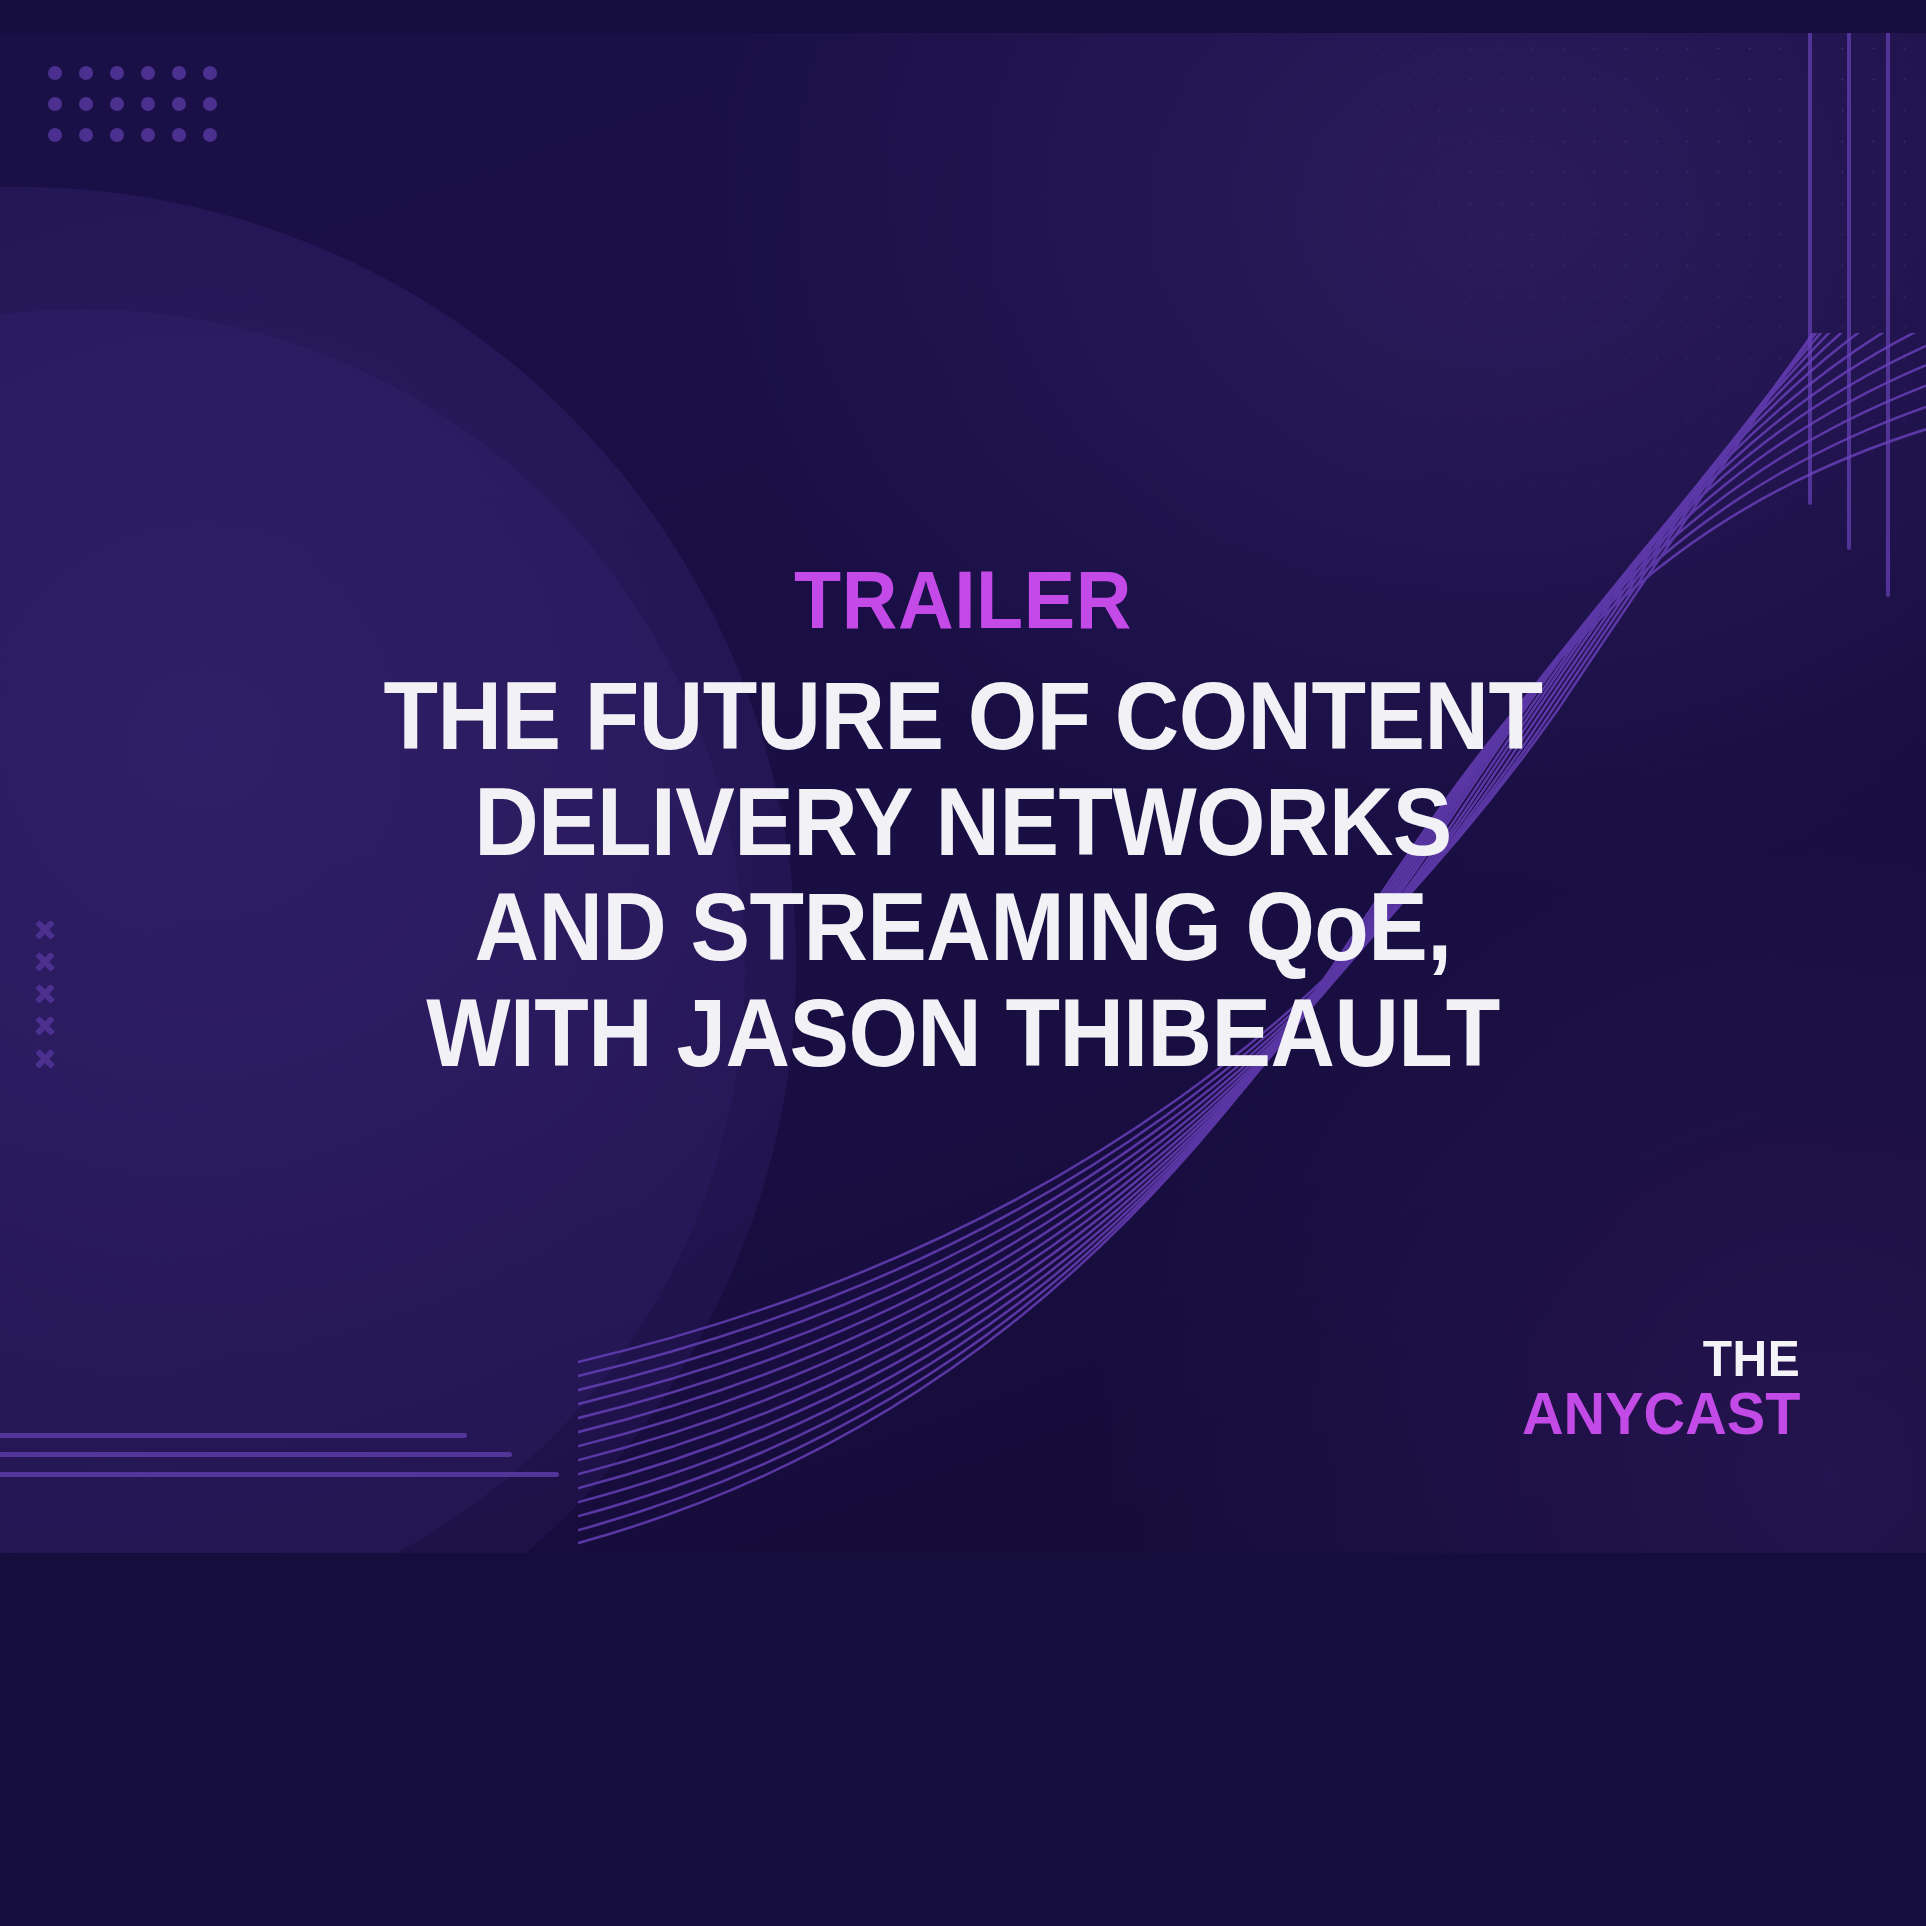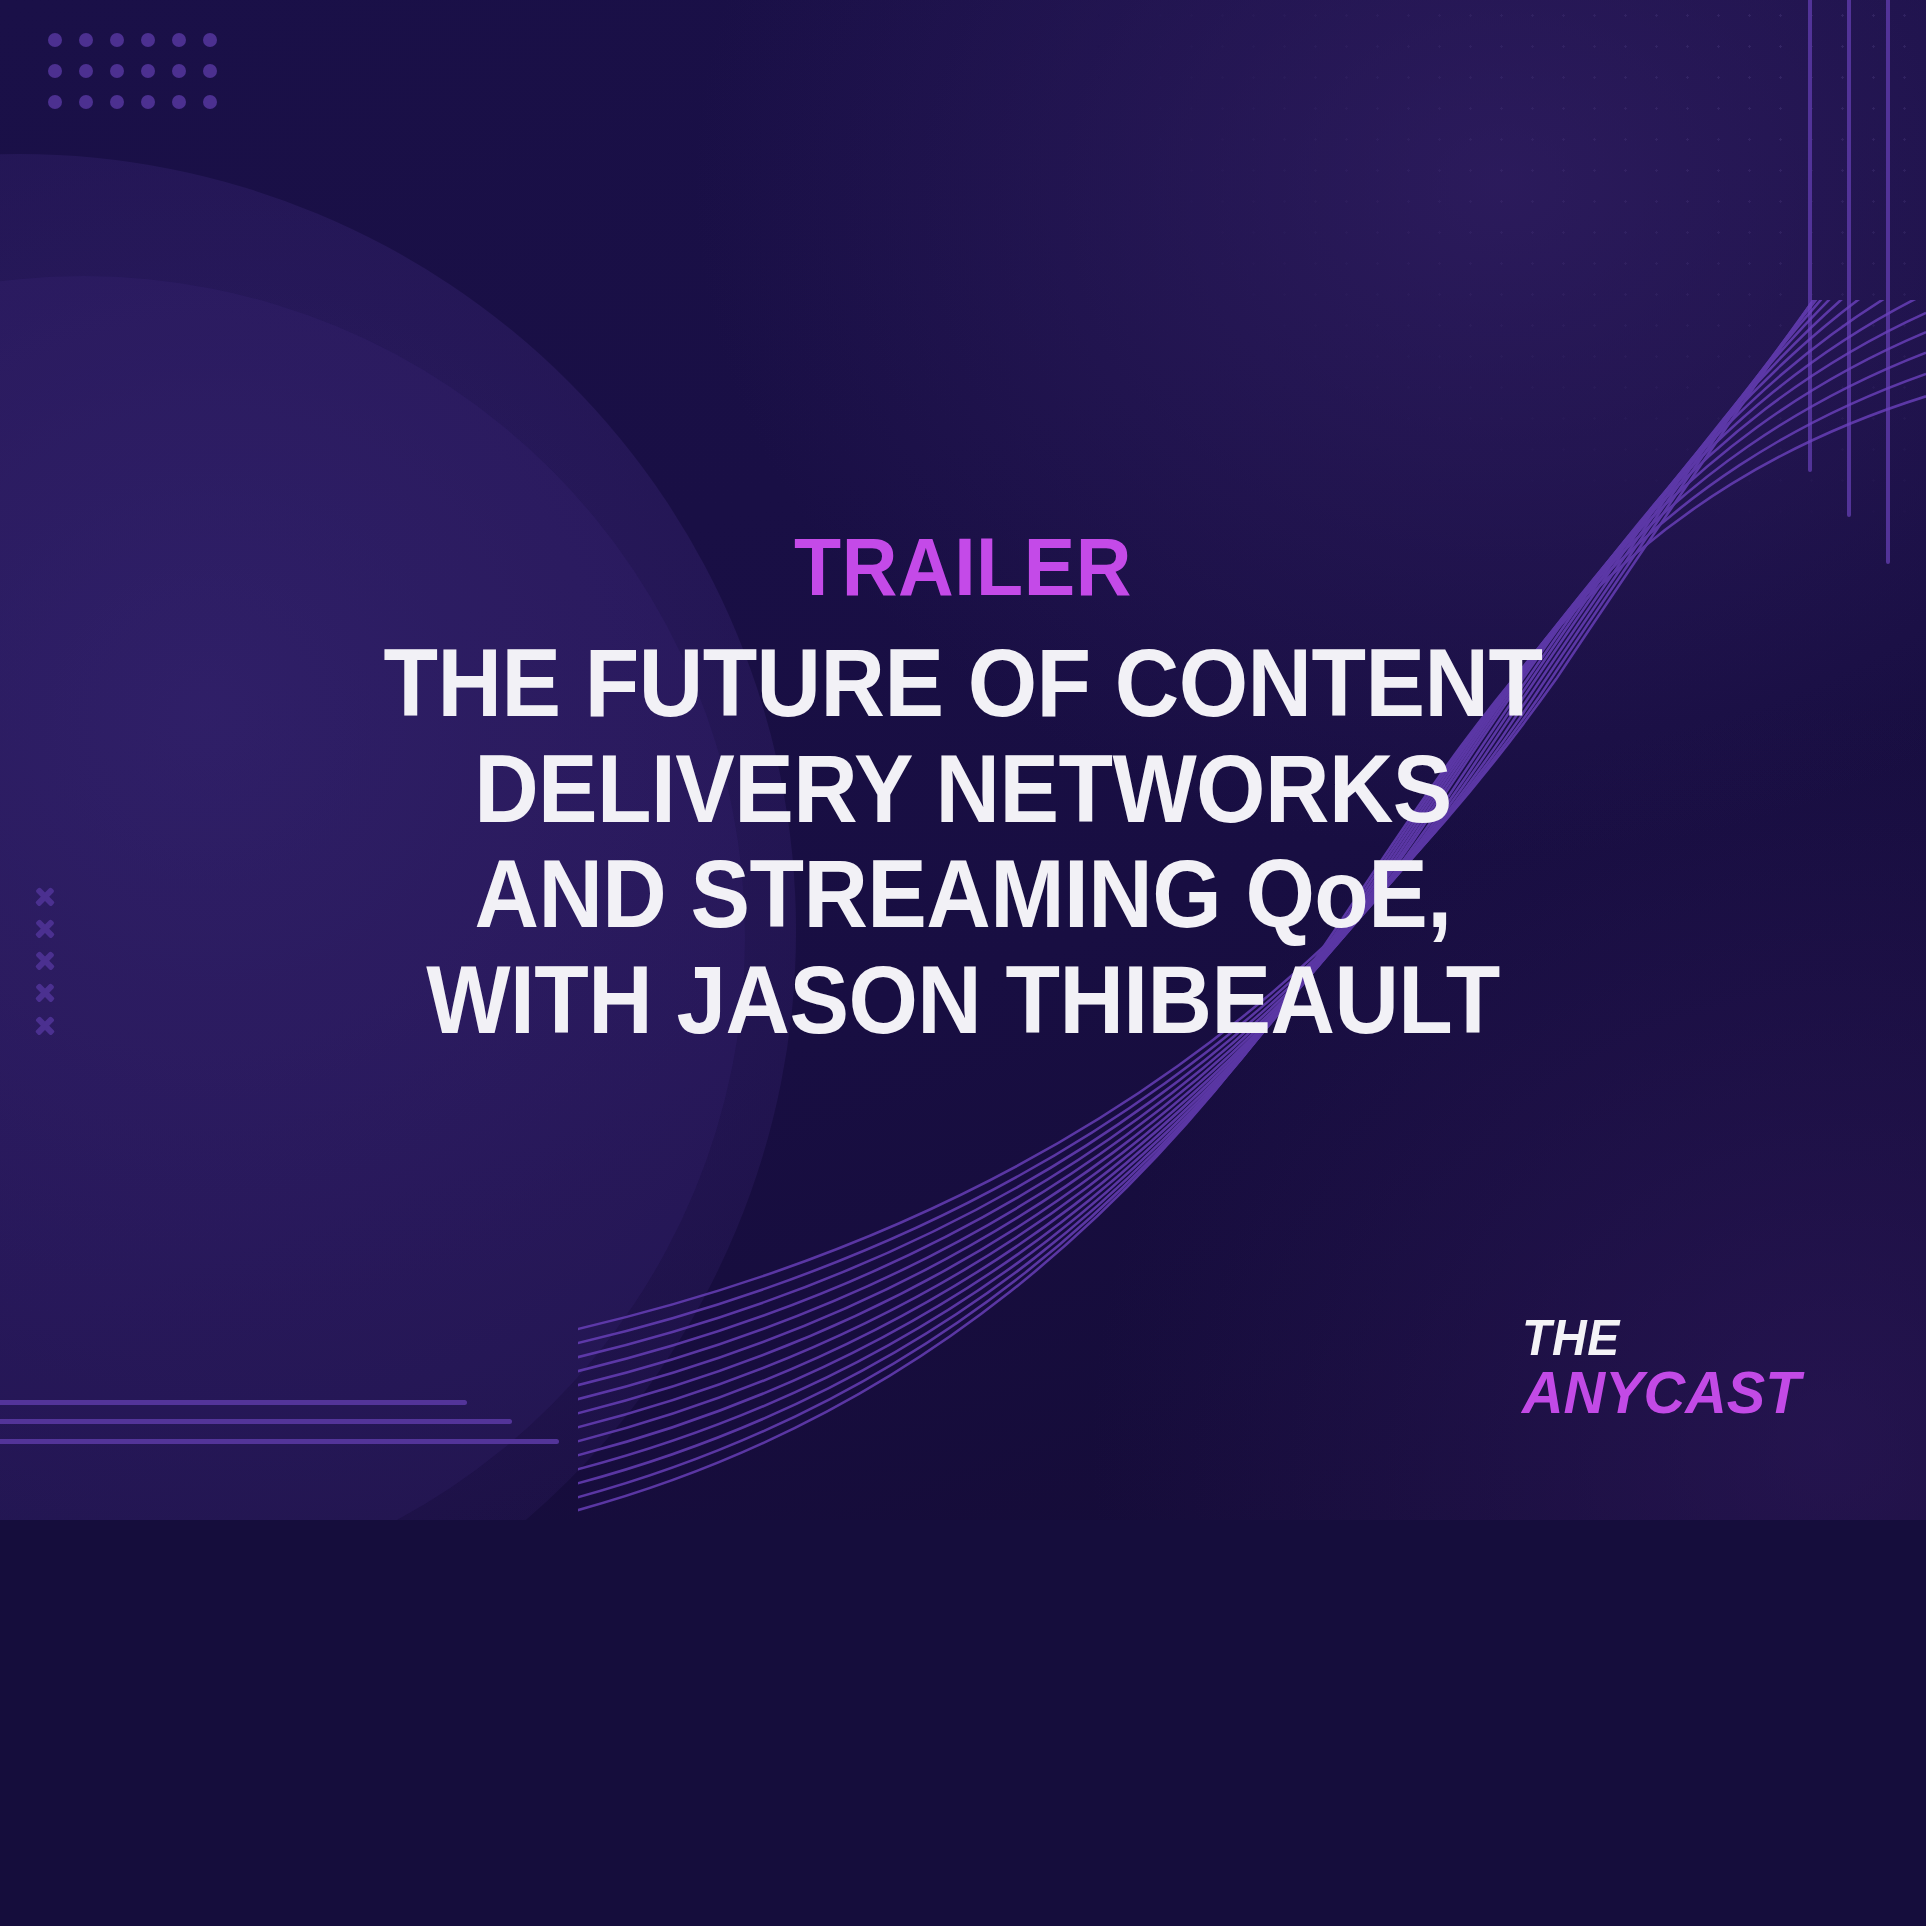--- a/index.html
+++ b/index.html
@@ -12,20 +12,21 @@
   }
 
   #poster {
     position:relative;
     width:1926px; height:1520px;
     background:
       radial-gradient(ellipse 1156px 963px at 78% 12%,  rgba(58,36,110,0.55) 0%, rgba(58,36,110,0) 70%),
       radial-gradient(ellipse 1027px 1027px at 95% 95%,  rgba(52,28,102,0.50) 0%, rgba(52,28,102,0) 72%),
       linear-gradient(160deg, #1a1048 0%, #190f45 35%, #180e42 60%, #140b35 100%);
     overflow:hidden;
+    margin-top:33px;
   }
 
   
   .dot-texture{
     position:absolute; top:0; right:0;
     width:1091px; height:803px;
     background-image:radial-gradient(circle, rgba(160,140,220,0.13) 1px, transparent 1.2px);
     background-size:31px 31px;
     -webkit-mask-image:radial-gradient(ellipse 963px 674px at 92% 6%, #000 5%, rgba(0,0,0,0.55) 40%, transparent 78%);
             mask-image:radial-gradient(ellipse 963px 674px at 92% 6%, #000 5%, rgba(0,0,0,0.55) 40%, transparent 78%);
@@ -134,24 +135,23 @@
     color:#f2f1f6;
     line-height:1.10;
     letter-spacing:-0.6px;
     transform:scaleX(0.93);
   }
   .title .ln{ display:block; white-space:nowrap; }
 
   
   .logo{
     position:absolute;
-    right:114px; bottom:100px;
-    text-align:left;
+    right:114px; bottom:112px;
+    text-align:right;
     line-height:0.92;
-    font-style:italic;
   }
   .logo .the{
     font-size:50px; font-weight:700; color:#f4f3f7;
     letter-spacing:0.6px;
     transform:scaleX(0.96);
     transform-origin:left center;
   }
   .logo .anycast{
     font-size:60px; font-weight:700; color:#c24ae6;
     letter-spacing:0px;

